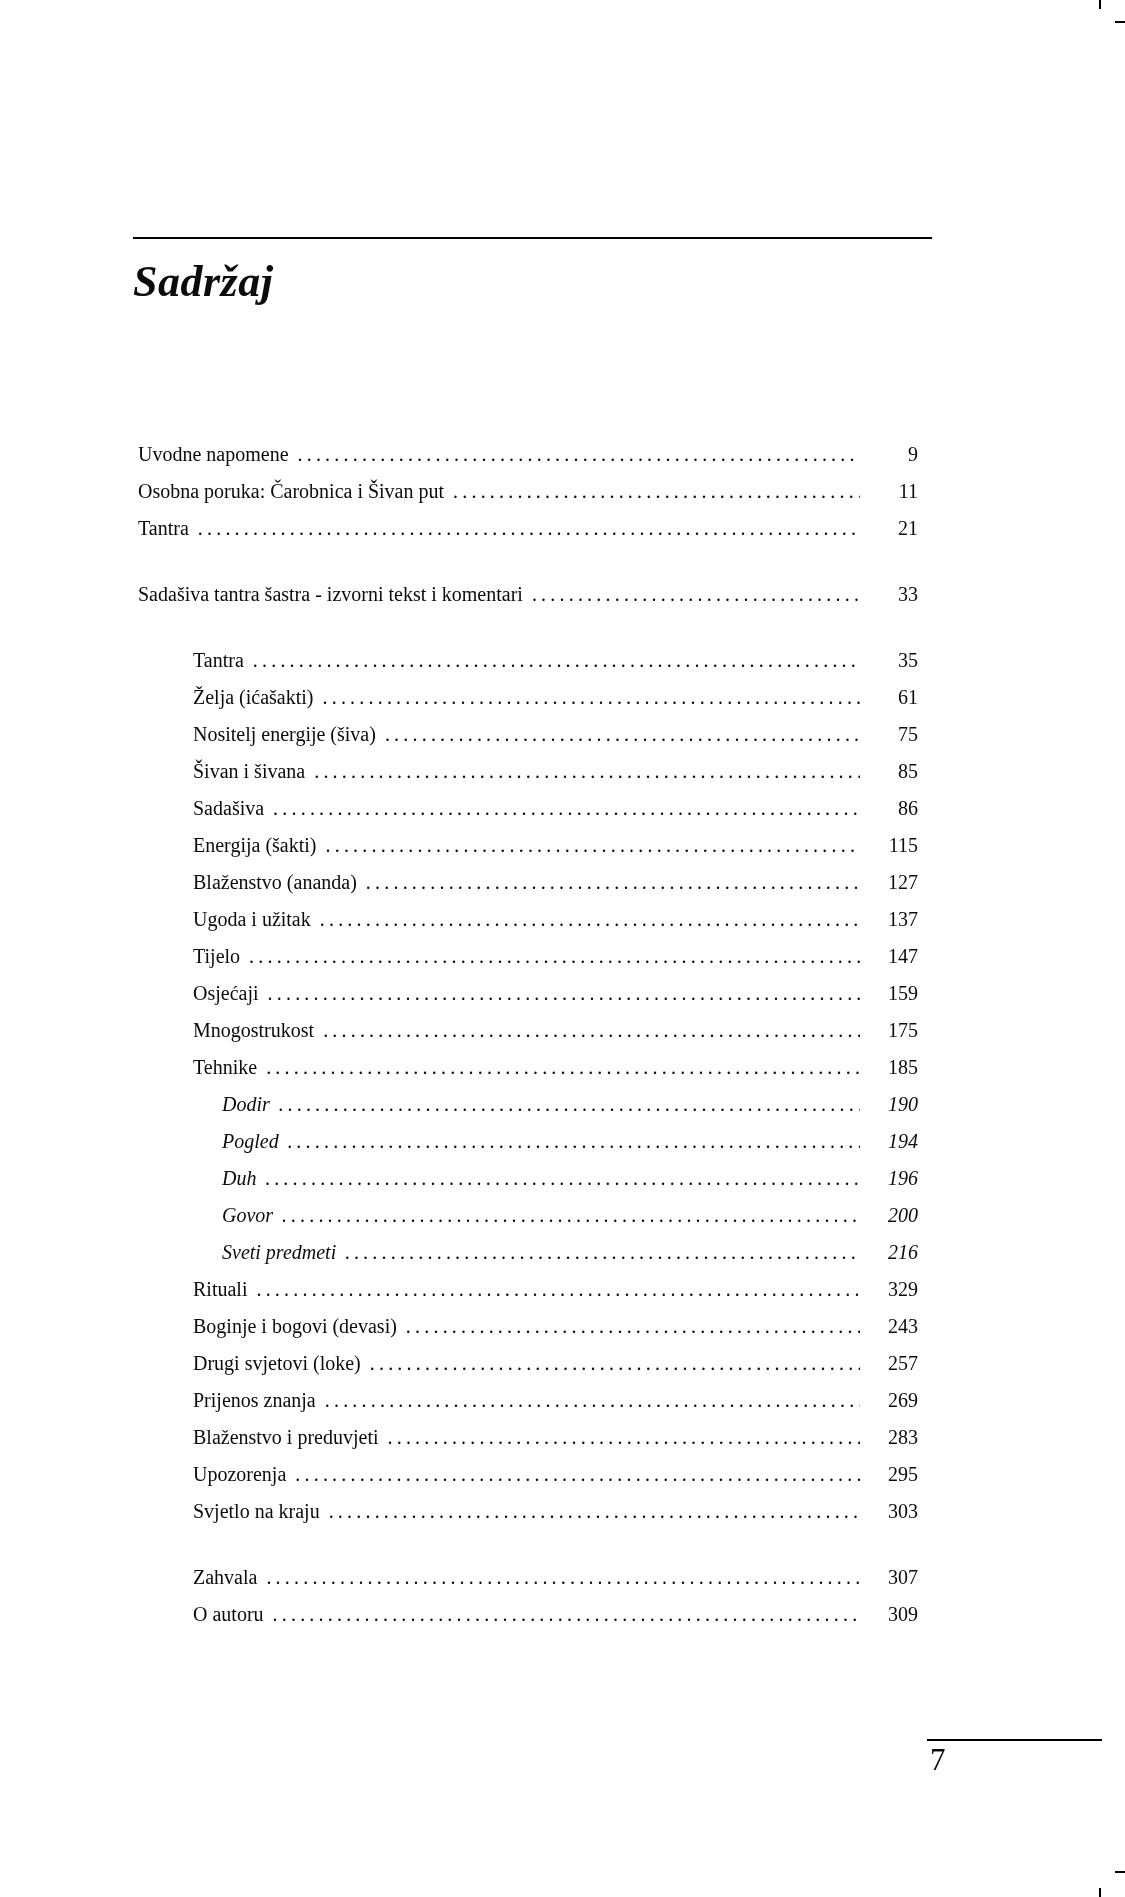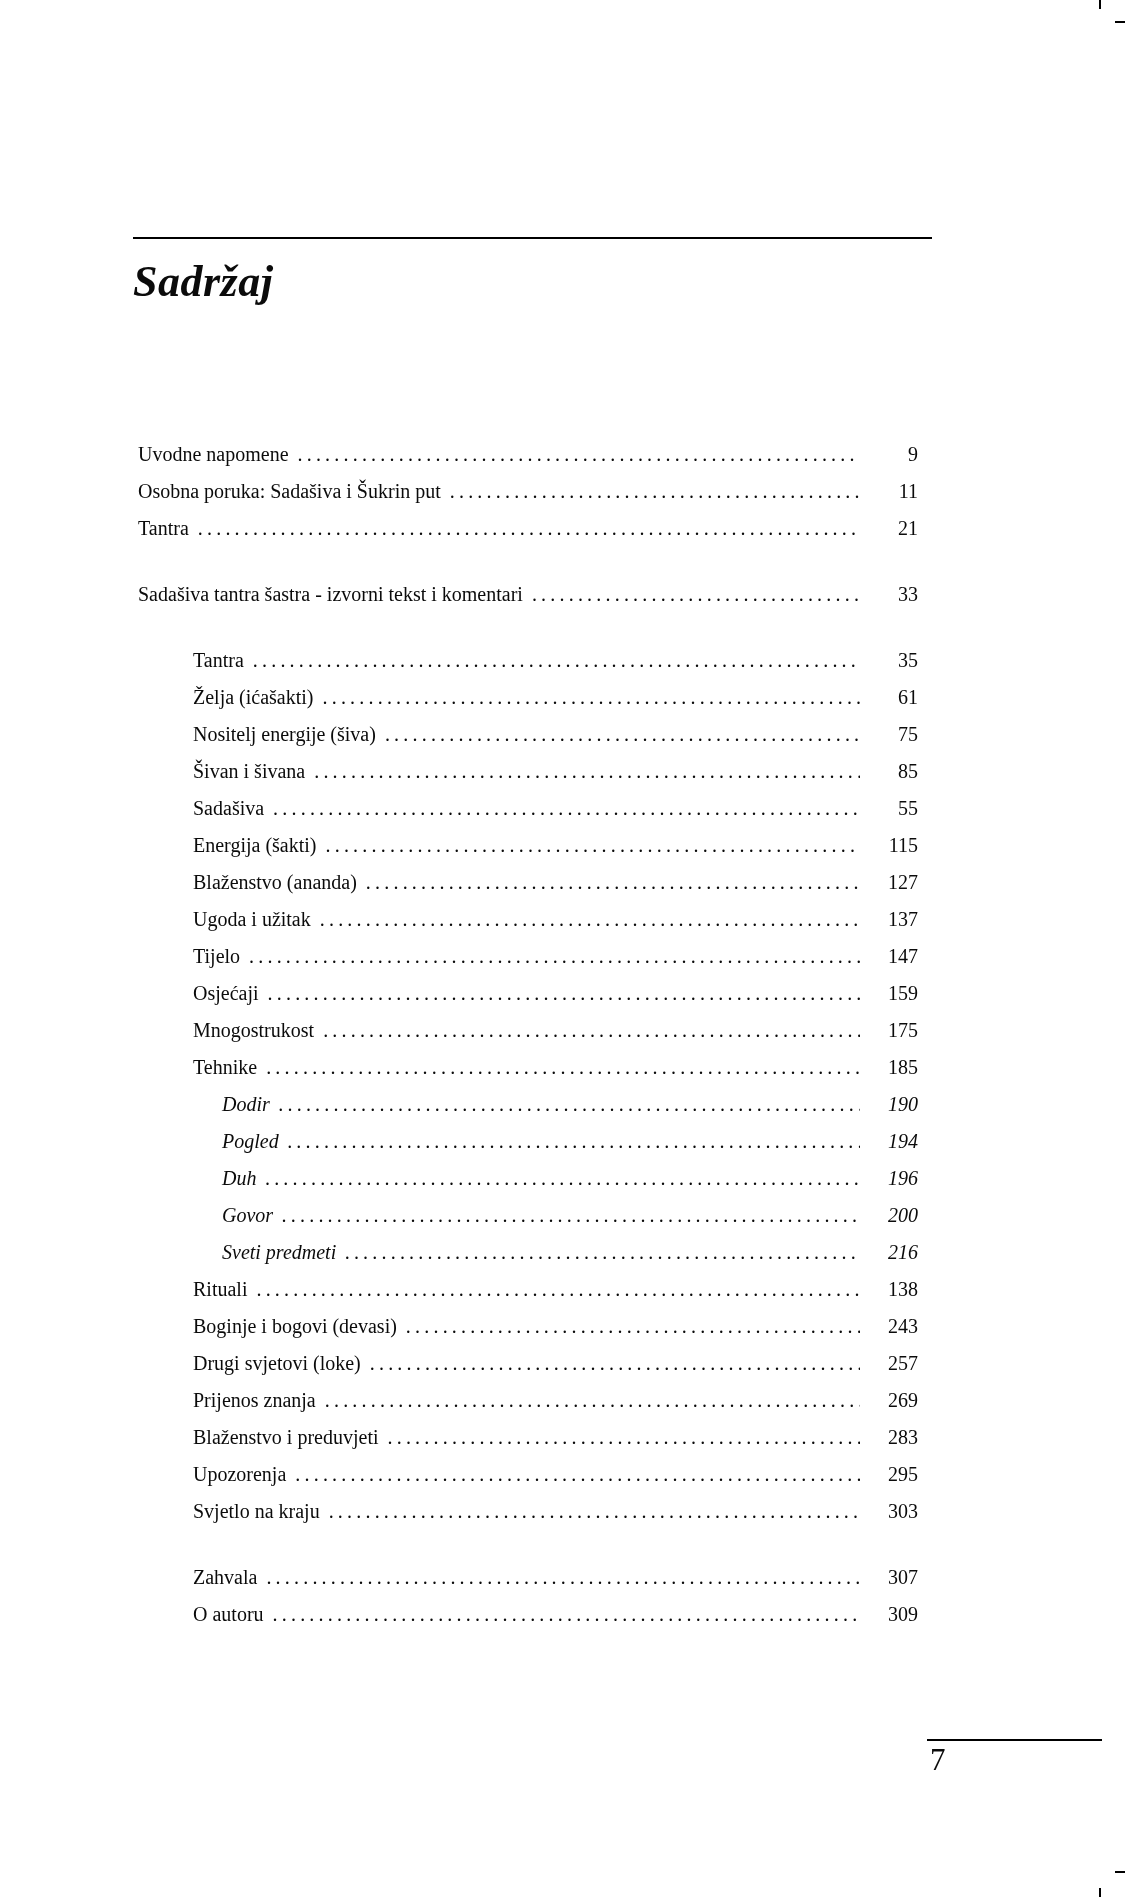--- a/index.html
+++ b/index.html
@@ -108,21 +108,21 @@
   <h1 class="title">Sadržaj</h1>
 
   <div class="toc" id="toc">
       <div class="toc-group">
         <div class="row lvl0">
           <span class="label">Uvodne napomene</span>
           <span class="leader"></span>
           <span class="pagenum">9</span>
         </div>
         <div class="row lvl0">
-          <span class="label">Osobna poruka: Sadašiva i Šukrin put</span>
+          <span class="label">Osobna poruka: Čarobnica i Šivan put</span>
           <span class="leader"></span>
           <span class="pagenum">11</span>
         </div>
         <div class="row lvl0">
           <span class="label">Tantra</span>
           <span class="leader"></span>
           <span class="pagenum">21</span>
         </div>
       </div>
       <div class="toc-group">
@@ -149,21 +149,21 @@
           <span class="pagenum">75</span>
         </div>
         <div class="row lvl1">
           <span class="label">Šivan i šivana</span>
           <span class="leader"></span>
           <span class="pagenum">85</span>
         </div>
         <div class="row lvl1">
           <span class="label">Sadašiva</span>
           <span class="leader"></span>
-          <span class="pagenum">55</span>
+          <span class="pagenum">86</span>
         </div>
         <div class="row lvl1">
           <span class="label">Energija (šakti)</span>
           <span class="leader"></span>
           <span class="pagenum">115</span>
         </div>
         <div class="row lvl1">
           <span class="label">Blaženstvo (ananda)</span>
           <span class="leader"></span>
           <span class="pagenum">127</span>
@@ -214,21 +214,21 @@
           <span class="pagenum">200</span>
         </div>
         <div class="row lvl2 it">
           <span class="label">Sveti predmeti</span>
           <span class="leader"></span>
           <span class="pagenum">216</span>
         </div>
         <div class="row lvl1">
           <span class="label">Rituali</span>
           <span class="leader"></span>
-          <span class="pagenum">138</span>
+          <span class="pagenum">329</span>
         </div>
         <div class="row lvl1">
           <span class="label">Boginje i bogovi (devasi)</span>
           <span class="leader"></span>
           <span class="pagenum">243</span>
         </div>
         <div class="row lvl1">
           <span class="label">Drugi svjetovi (loke)</span>
           <span class="leader"></span>
           <span class="pagenum">257</span>

